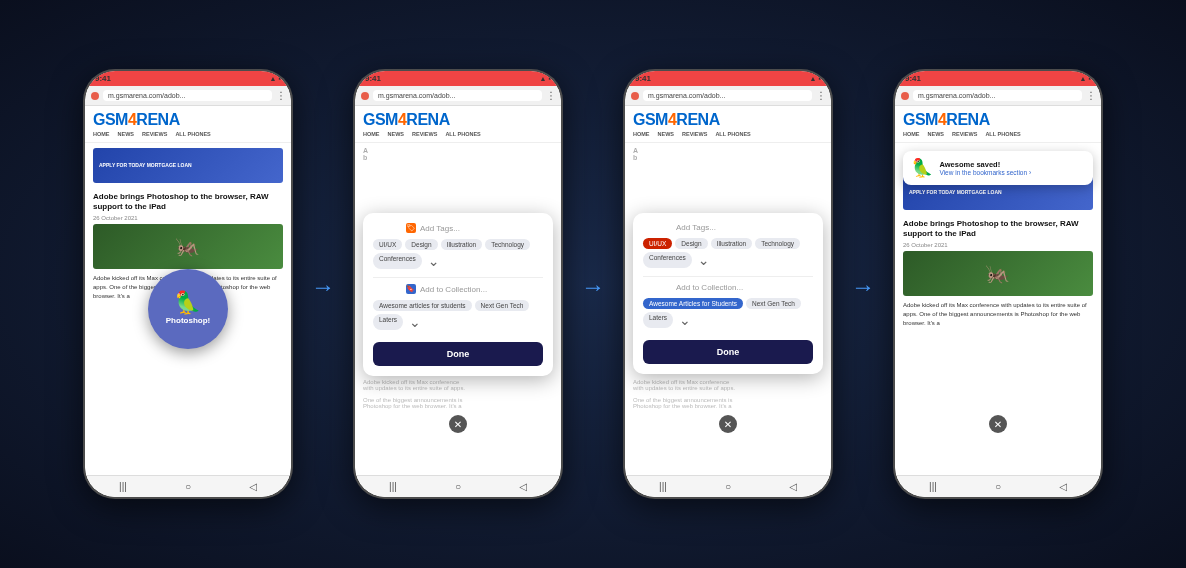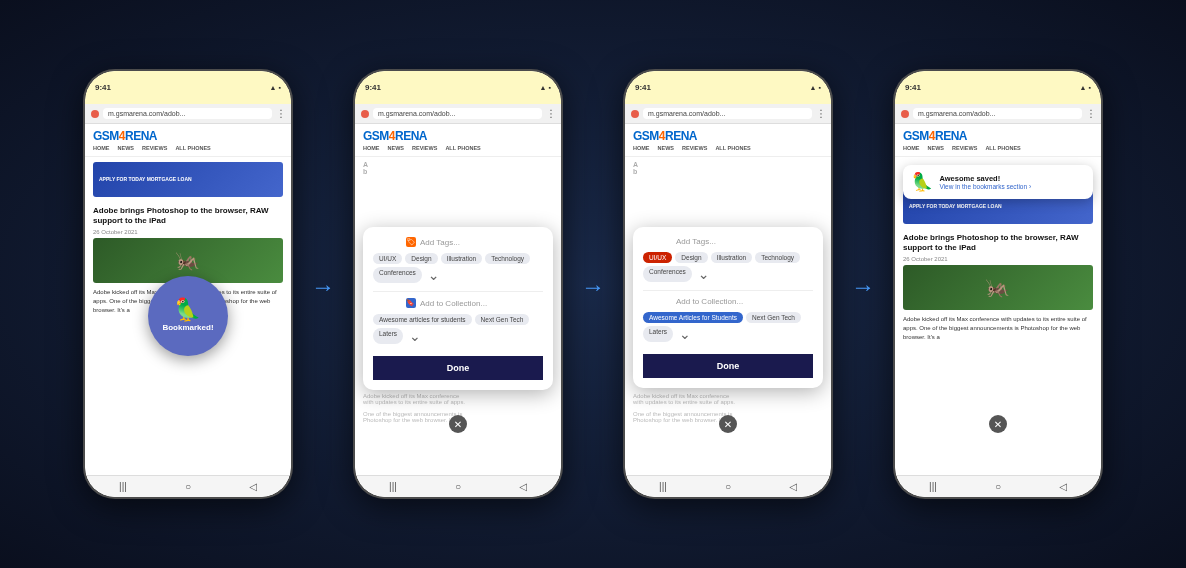--- a/index.html
+++ b/index.html
@@ -46,22 +46,22 @@
       height: 100%;
       display: flex;
       flex-direction: column;
       background: #fff;
       border-radius: 30px;
       overflow: hidden;
     }
 
     
     .status-bar {
-      background: #fef9c3;
-      padding: 12px 10px;
+      background: #ef4444;
+      padding: 3px 10px;
       display: flex;
       justify-content: space-between;
       align-items: center;
       font-size: 7px;
       color: #333;
       flex-shrink: 0;
     }
 
     .status-bar .time { font-weight: 600; font-size: 8px; }
     .status-icons { display: flex; gap: 2px; align-items: center; }
@@ -104,21 +104,21 @@
     
     .gsmarena-header {
       background: #fff;
       padding: 5px 8px;
       border-bottom: 1px solid #eee;
       flex-shrink: 0;
     }
 
     .gsmarena-logo {
       font-family: Arial Black, sans-serif;
-      font-size: 12px;
+      font-size: 16px;
       font-weight: 900;
       color: #0066cc;
       text-transform: uppercase;
       letter-spacing: -0.5px;
     }
 
     .gsmarena-logo span { color: #ff6600; }
 
     .gsmarena-nav {
       display: flex;
@@ -331,21 +331,21 @@
     .coll-tag.selected {
       background: #3366cc;
       color: #fff;
     }
 
     .done-btn {
       width: 100%;
       background: #1a1a4e;
       color: #fff;
       border: none;
-      border-radius: 0;
+      border-radius: 6px;
       padding: 7px;
       font-size: 9px;
       font-weight: 600;
       text-align: center;
       margin-top: 4px;
     }
 
     .close-circle {
       position: absolute;
       bottom: 42px;
@@ -433,21 +433,21 @@
         <div class="article-img">
           <div class="article-img-inner">🦗</div>
         </div>
         <div class="article-body">Adobe kicked off its Max conference with updates to its entire suite of apps.
 
 One of the biggest announcements is Photoshop for the web browser. It's a</div>
 
         <div class="bookmarked-overlay">
           <div class="bookmarked-badge">
             <div class="mascot-icon">🦜</div>
-            <div class="bookmarked-text">Bookmarked!</div>
+            <div class="bookmarked-text">Photoshop!</div>
           </div>
         </div>
       </div>
 
       <div class="bottom-nav">
         <span>|||</span>
         <span>○</span>
         <span>◁</span>
       </div>
     </div>

